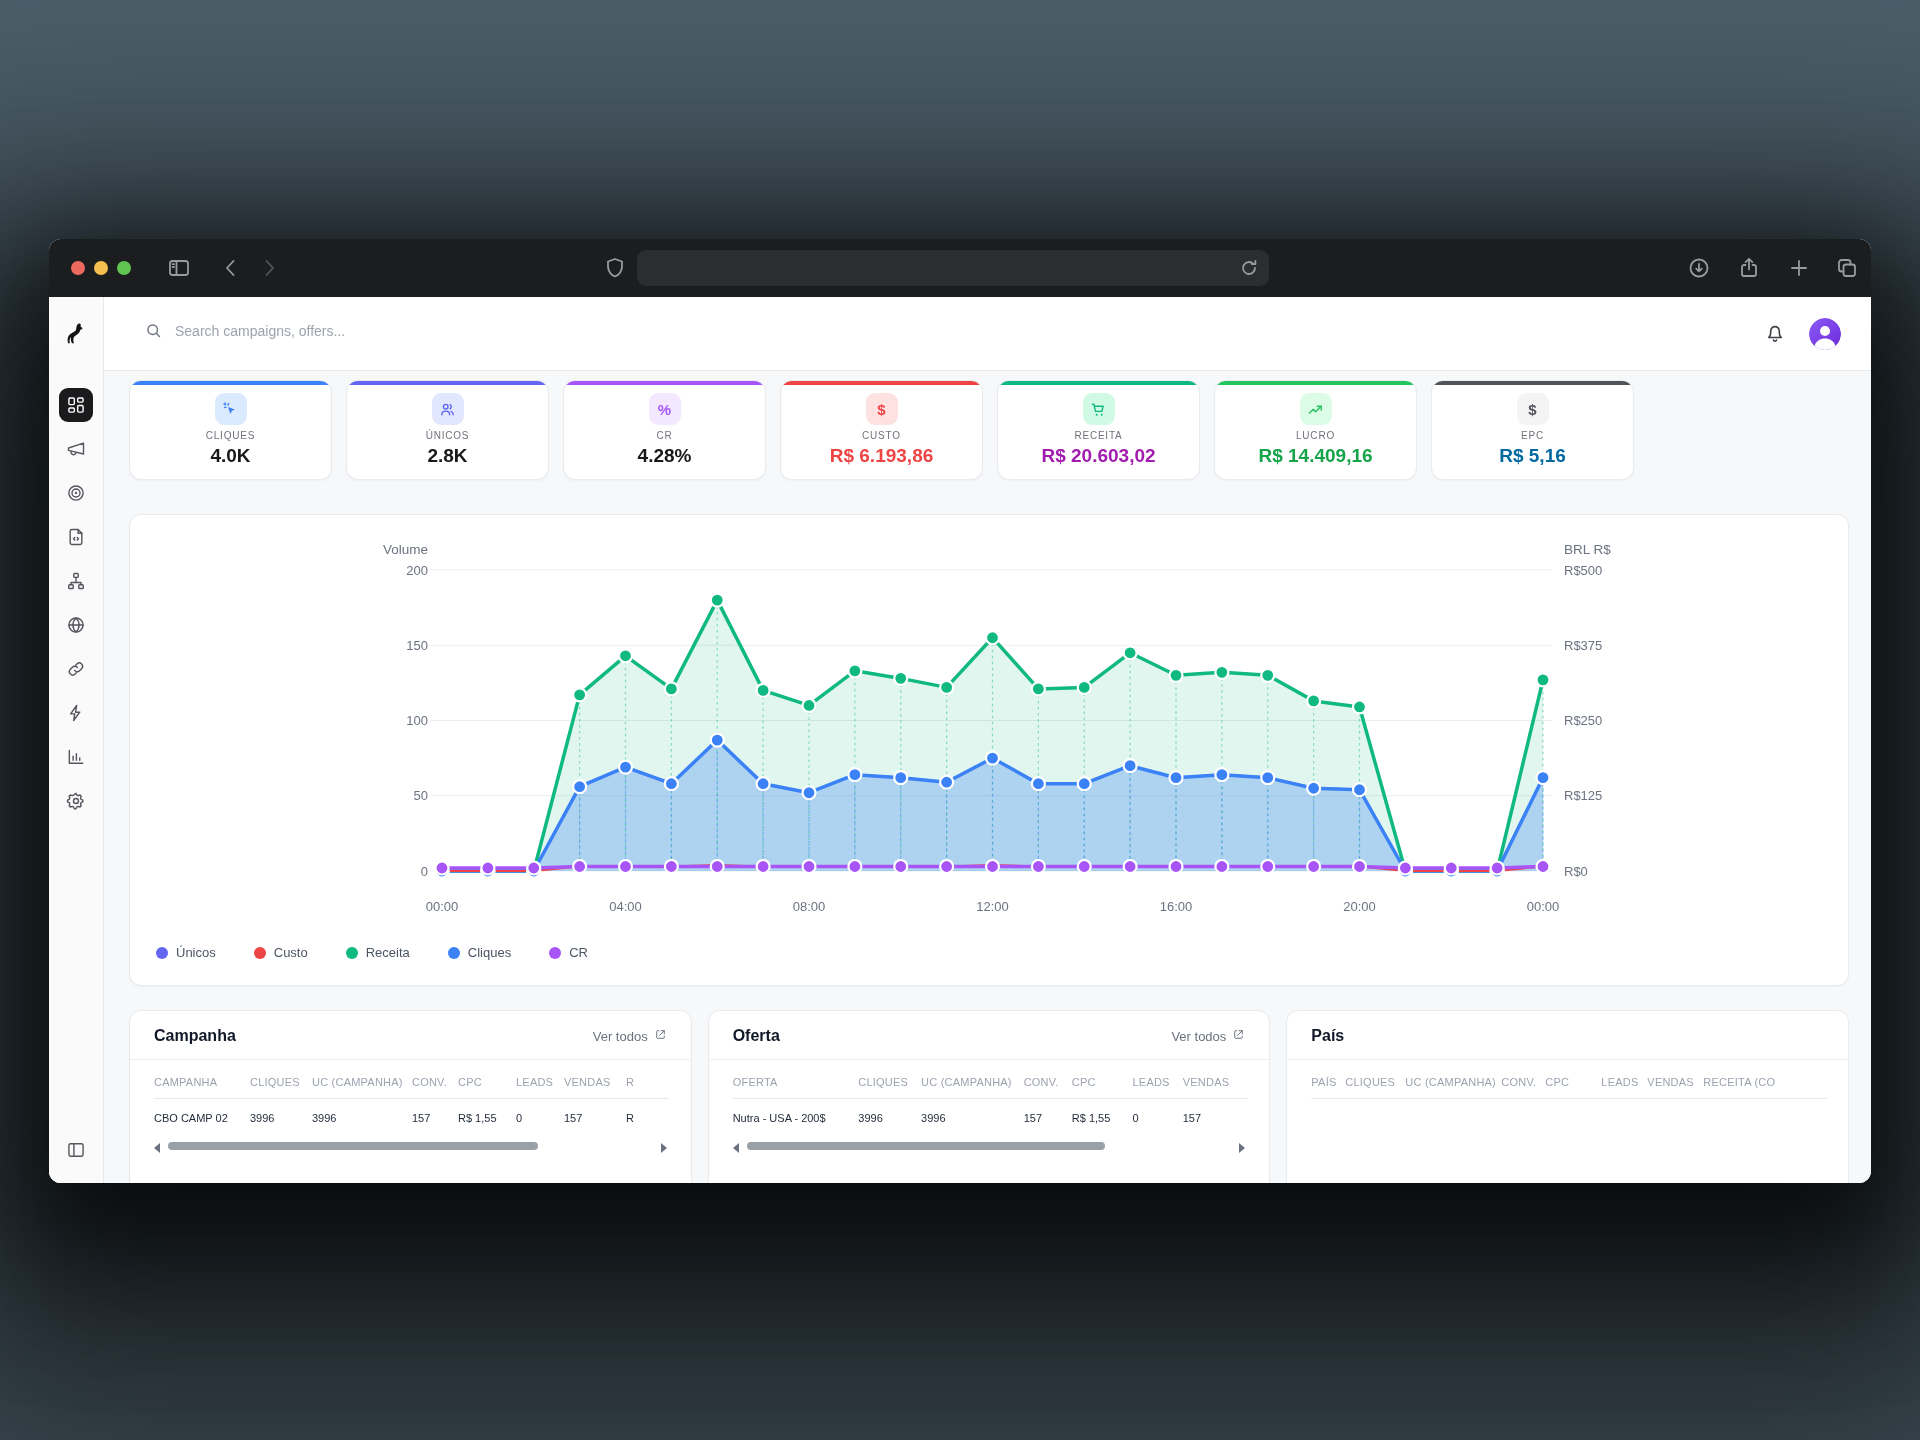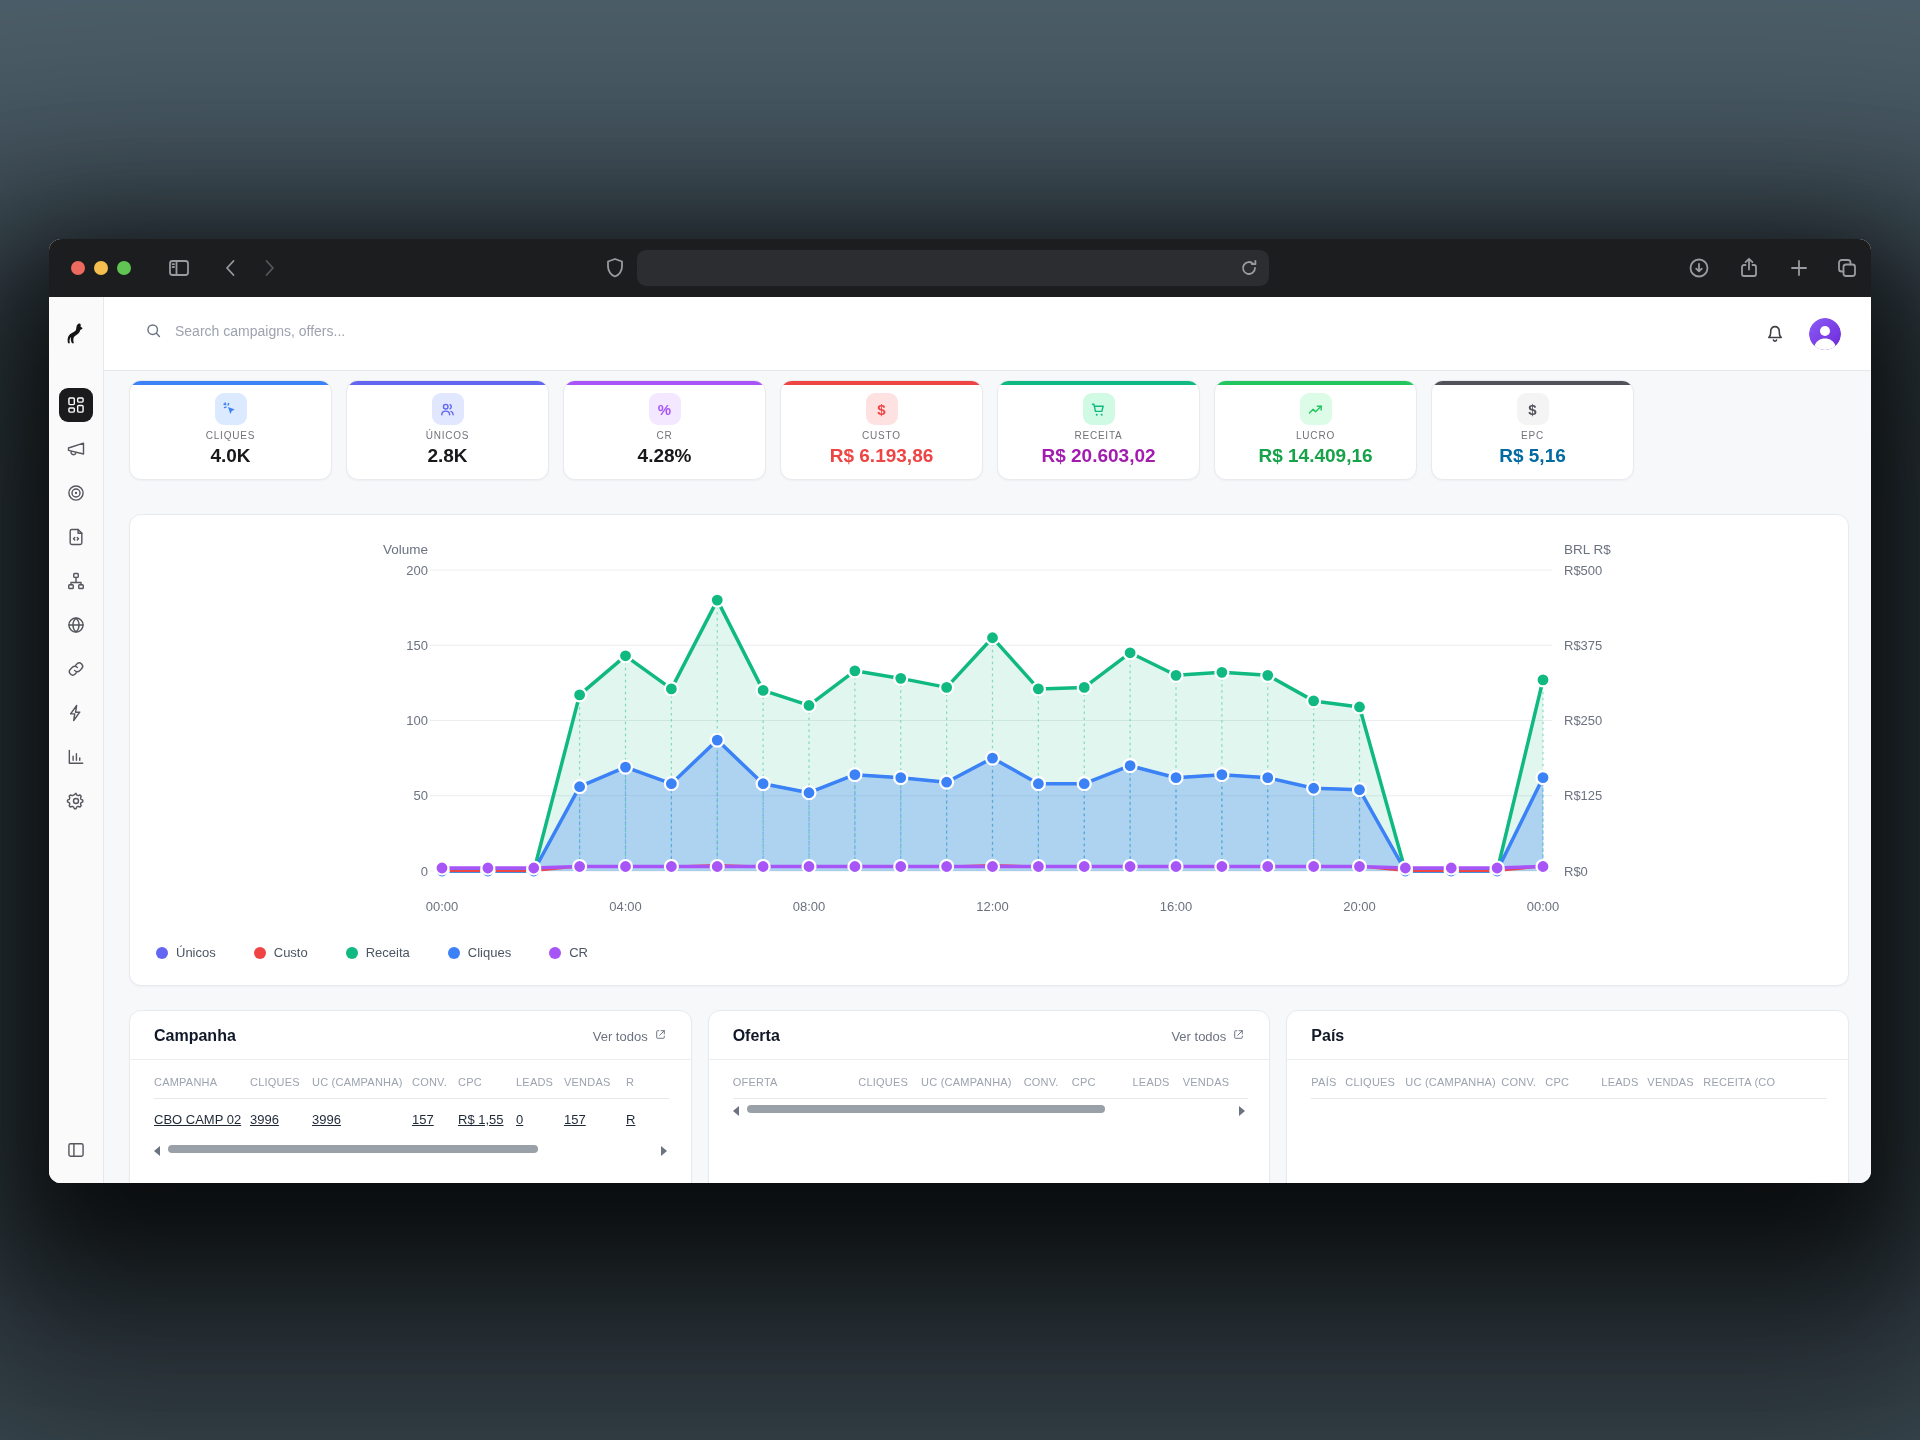--- a/index.html
+++ b/index.html
@@ -72,22 +72,22 @@
     box-shadow:0 1px 2px rgba(16,24,40,.04);overflow:hidden;}
   .tcard .thead{display:flex;justify-content:space-between;align-items:center;
     padding:16px 24px 14px;border-bottom:1px solid #eceef0;}
   .tcard .title{font-size:16px;font-weight:bold;color:#111827;}
   .vtlink{display:flex;align-items:center;gap:6px;font-size:13px;color:#6b7280;cursor:pointer;}
   .vtlink svg{width:13px;height:13px;stroke:#6b7280;fill:none;stroke-width:1.8;stroke-linecap:round;stroke-linejoin:round;}
   .tbody{padding:0 24px;}
   table.data{border-collapse:collapse;table-layout:fixed;width:515px;}
   table.data th{font-size:11px;color:#9ca3af;font-weight:normal;text-align:left;letter-spacing:.02em;
     padding:16px 4px 10px 0;white-space:nowrap;overflow:hidden;border-bottom:1px solid #e7e8ea;}
-  table.data td{font-size:13px;color:#1f2937;padding:13px 4px 12px 0;white-space:nowrap;overflow:hidden;
-    border-bottom:1px solid #f1f2f4;text-decoration:underline;}
+  table.data td{font-size:11px;color:#1f2937;padding:13px 4px 12px 0;white-space:nowrap;overflow:hidden;
+    border-bottom:1px solid #f1f2f4;}
   table.data tr:last-child td{border-bottom:none;}
   .hscroll{position:relative;height:16px;margin:3px 24px 0;}
   .arrow{position:absolute;top:4px;width:0;height:0;border-top:5px solid transparent;border-bottom:5px solid transparent;}
   .arrow.left{left:0;border-right:6px solid #6b7280;}
   .arrow.right{right:0;border-left:6px solid #6b7280;}
   .thumb{position:absolute;top:3px;height:8px;border-radius:4px;background:#9aa0a8;}
 </style>
 </head>
 <body>
 
@@ -593,20 +593,29 @@
                   <tbody>
                     <tr>
                       <th>OFERTA</th>
                       <th>CLIQUES</th>
                       <th>UC (CAMPANHA)</th>
                       <th>CONV.</th>
                       <th>CPC</th>
                       <th>LEADS</th>
                       <th>VENDAS</th>
                     </tr>
+                    <tr>
+                      <td>Nutra - USA - 200$</td>
+                      <td>3996</td>
+                      <td>3996</td>
+                      <td>157</td>
+                      <td>R$ 1,55</td>
+                      <td>0</td>
+                      <td>157</td>
+                    </tr>
                   </tbody>
                 </table>
               </div>
               <div class="hscroll">
                 <span class="arrow left"></span>
                 <span class="arrow right"></span>
                 <span class="thumb" style="left:14px;width:358px"></span>
               </div>
             </div>
             <div class="tcard">

